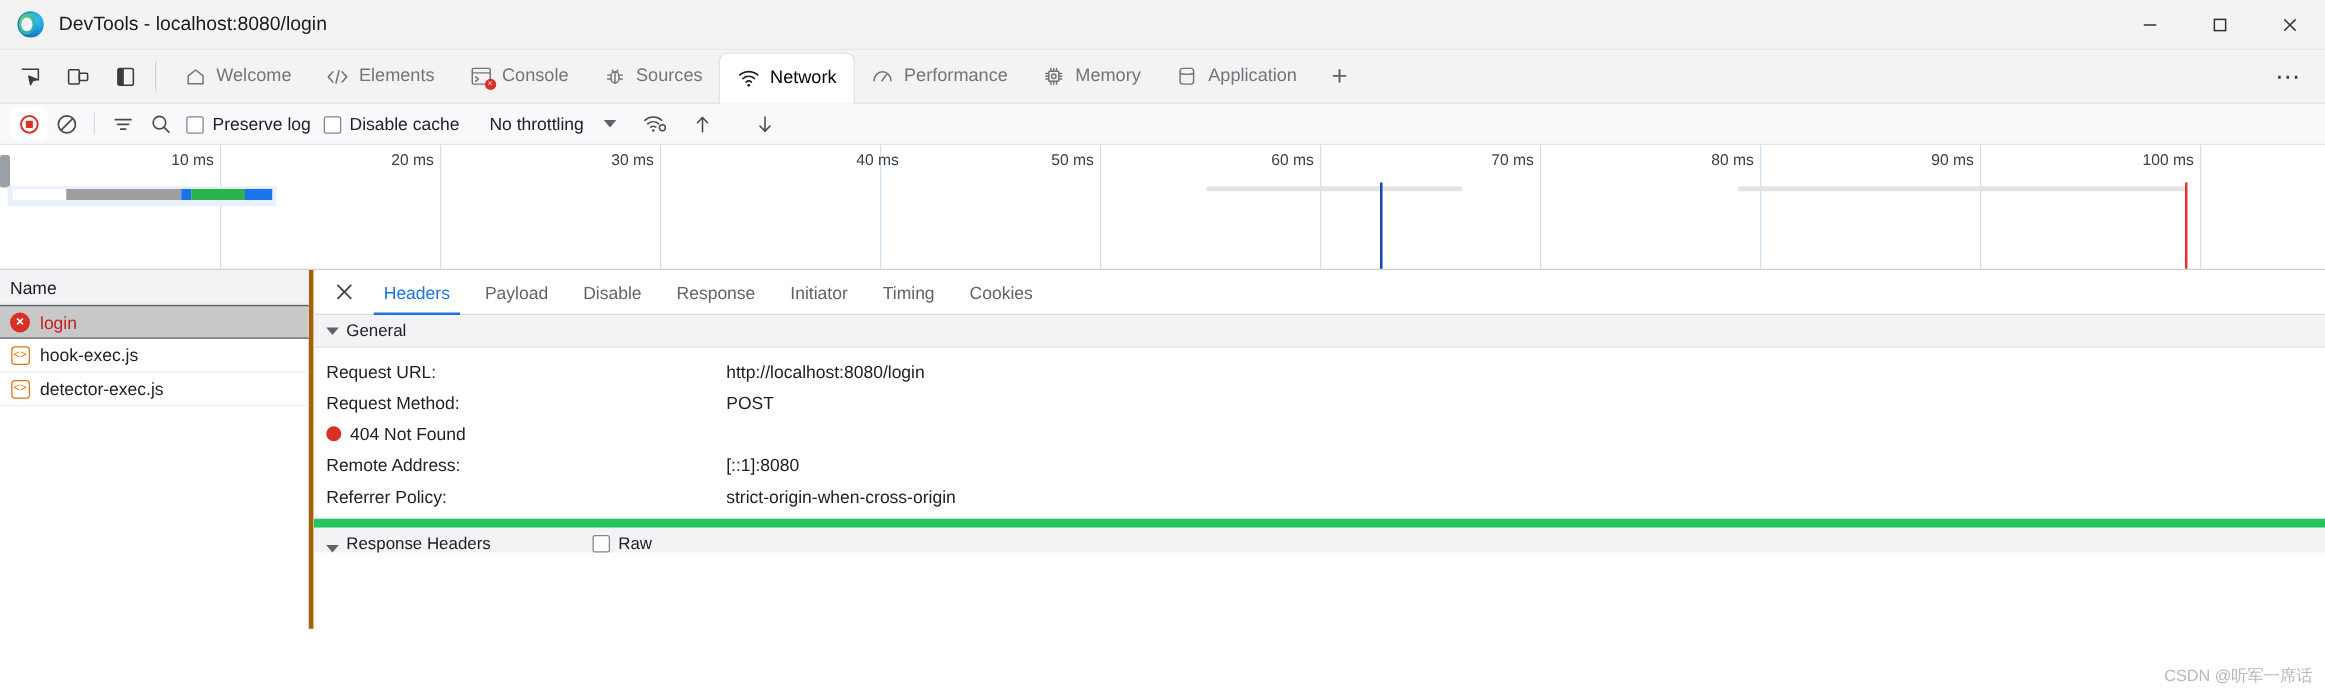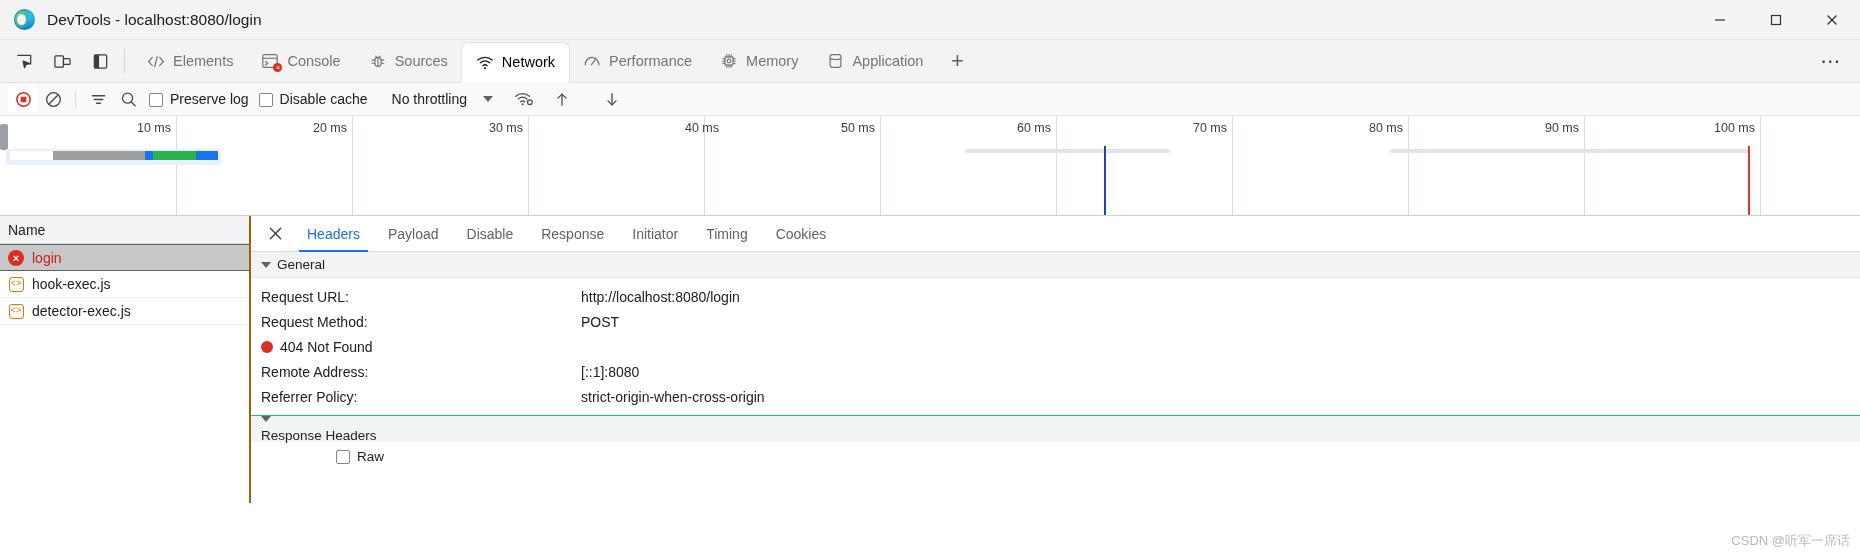--- a/index.html
+++ b/index.html
@@ -266,21 +266,21 @@
 
   
   .lower {
     display: flex;
     height: 287px;
     background: #fff;
   }
   .reqlist {
     width: 251px;
     flex: none;
-    border-right: 2px solid #a16207;
+    border-right: 4px solid #a16207;
     background: #fff;
     display: flex;
     flex-direction: column;
   }
   .rl-header {
     height: 28px;
     background: #f1f3f4;
     display: flex;
     align-items: center;
     padding-left: 8px;
@@ -411,27 +411,26 @@
   .status-dot {
     width: 12px; height: 12px;
     border-radius: 50%;
     background: #d93025;
     flex: none;
   }
   .section-head2 {
     height: 27px;
     background: #f1f3f4;
     display: flex;
-    align-items: flex-start;
+    align-items: flex-end;
     gap: 6px;
     padding-left: 10px;
     font-size: 13.5px;
     color: #202124;
-    border-top: 1px solid #22c55e;
-    flex-direction: column;
+    border-top: 7px solid #22c55e;
   }
   .raw-wrap {
     display: flex;
     align-items: center;
     gap: 7px;
     margin-left: 75px;
     font-size: 13.5px;
   }
   .watermark {
     position: absolute;
@@ -487,20 +486,28 @@
         <svg width="19" height="19" viewBox="0 0 20 20" fill="none" stroke="#3c3c3c" stroke-width="1.3">
           <rect x="3.5" y="3" width="13" height="14" rx="1.5"></rect>
             <rect x="3.5" y="3" width="5" height="14" fill="#3c3c3c" stroke="none"></rect>
         </svg>
       </div>
     </div>
     <div class="strip-sep"></div>
 
     <div class="tabs">
 
+      <div class="tab">
+        <span class="tab-icon">
+          <svg width="17" height="17" viewBox="0 0 20 20" fill="none" stroke="#70757a" stroke-width="1.4" stroke-linejoin="round">
+            <path d="M3 9l7-5.5L17 9v7.5H3z"></path>
+          </svg>
+        </span>
+        <span class="tlabel">Welcome</span>
+      </div>
 
       <div class="tab">
         <span class="tab-icon">
           <svg width="19" height="17" viewBox="0 0 22 18" fill="none" stroke="#70757a" stroke-width="1.5" stroke-linecap="round" stroke-linejoin="round">
             <path d="M6.5 4L2 9l4.5 5"></path>
               <path d="M15.5 4L20 9l-4.5 5"></path>
               <path d="M12.5 3l-3 12"></path>
           </svg>
         </span>
         <span class="tlabel">Elements</span>

